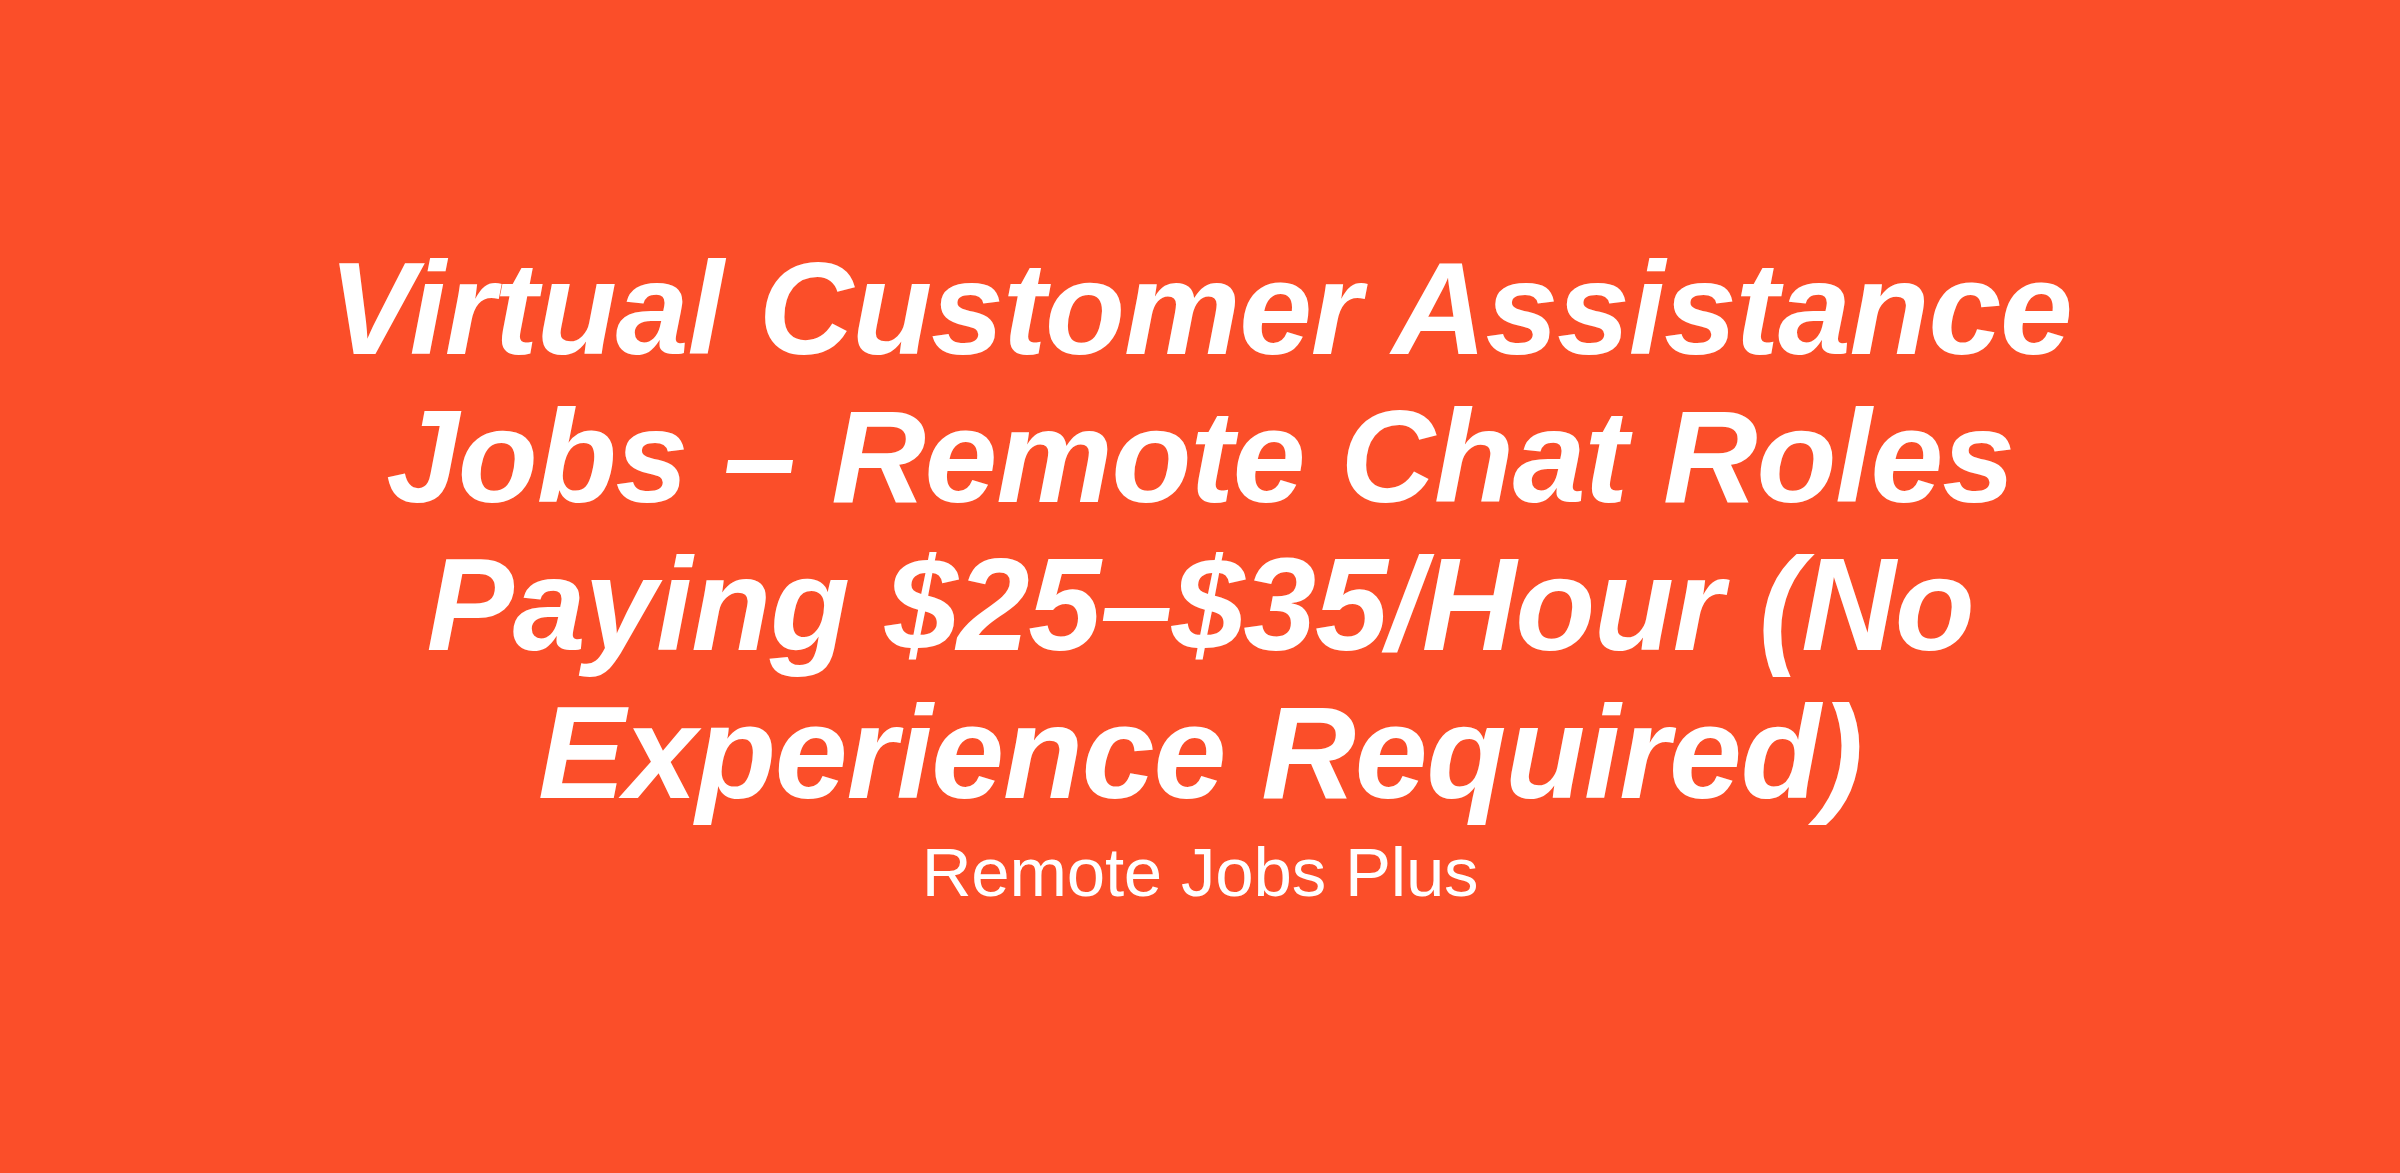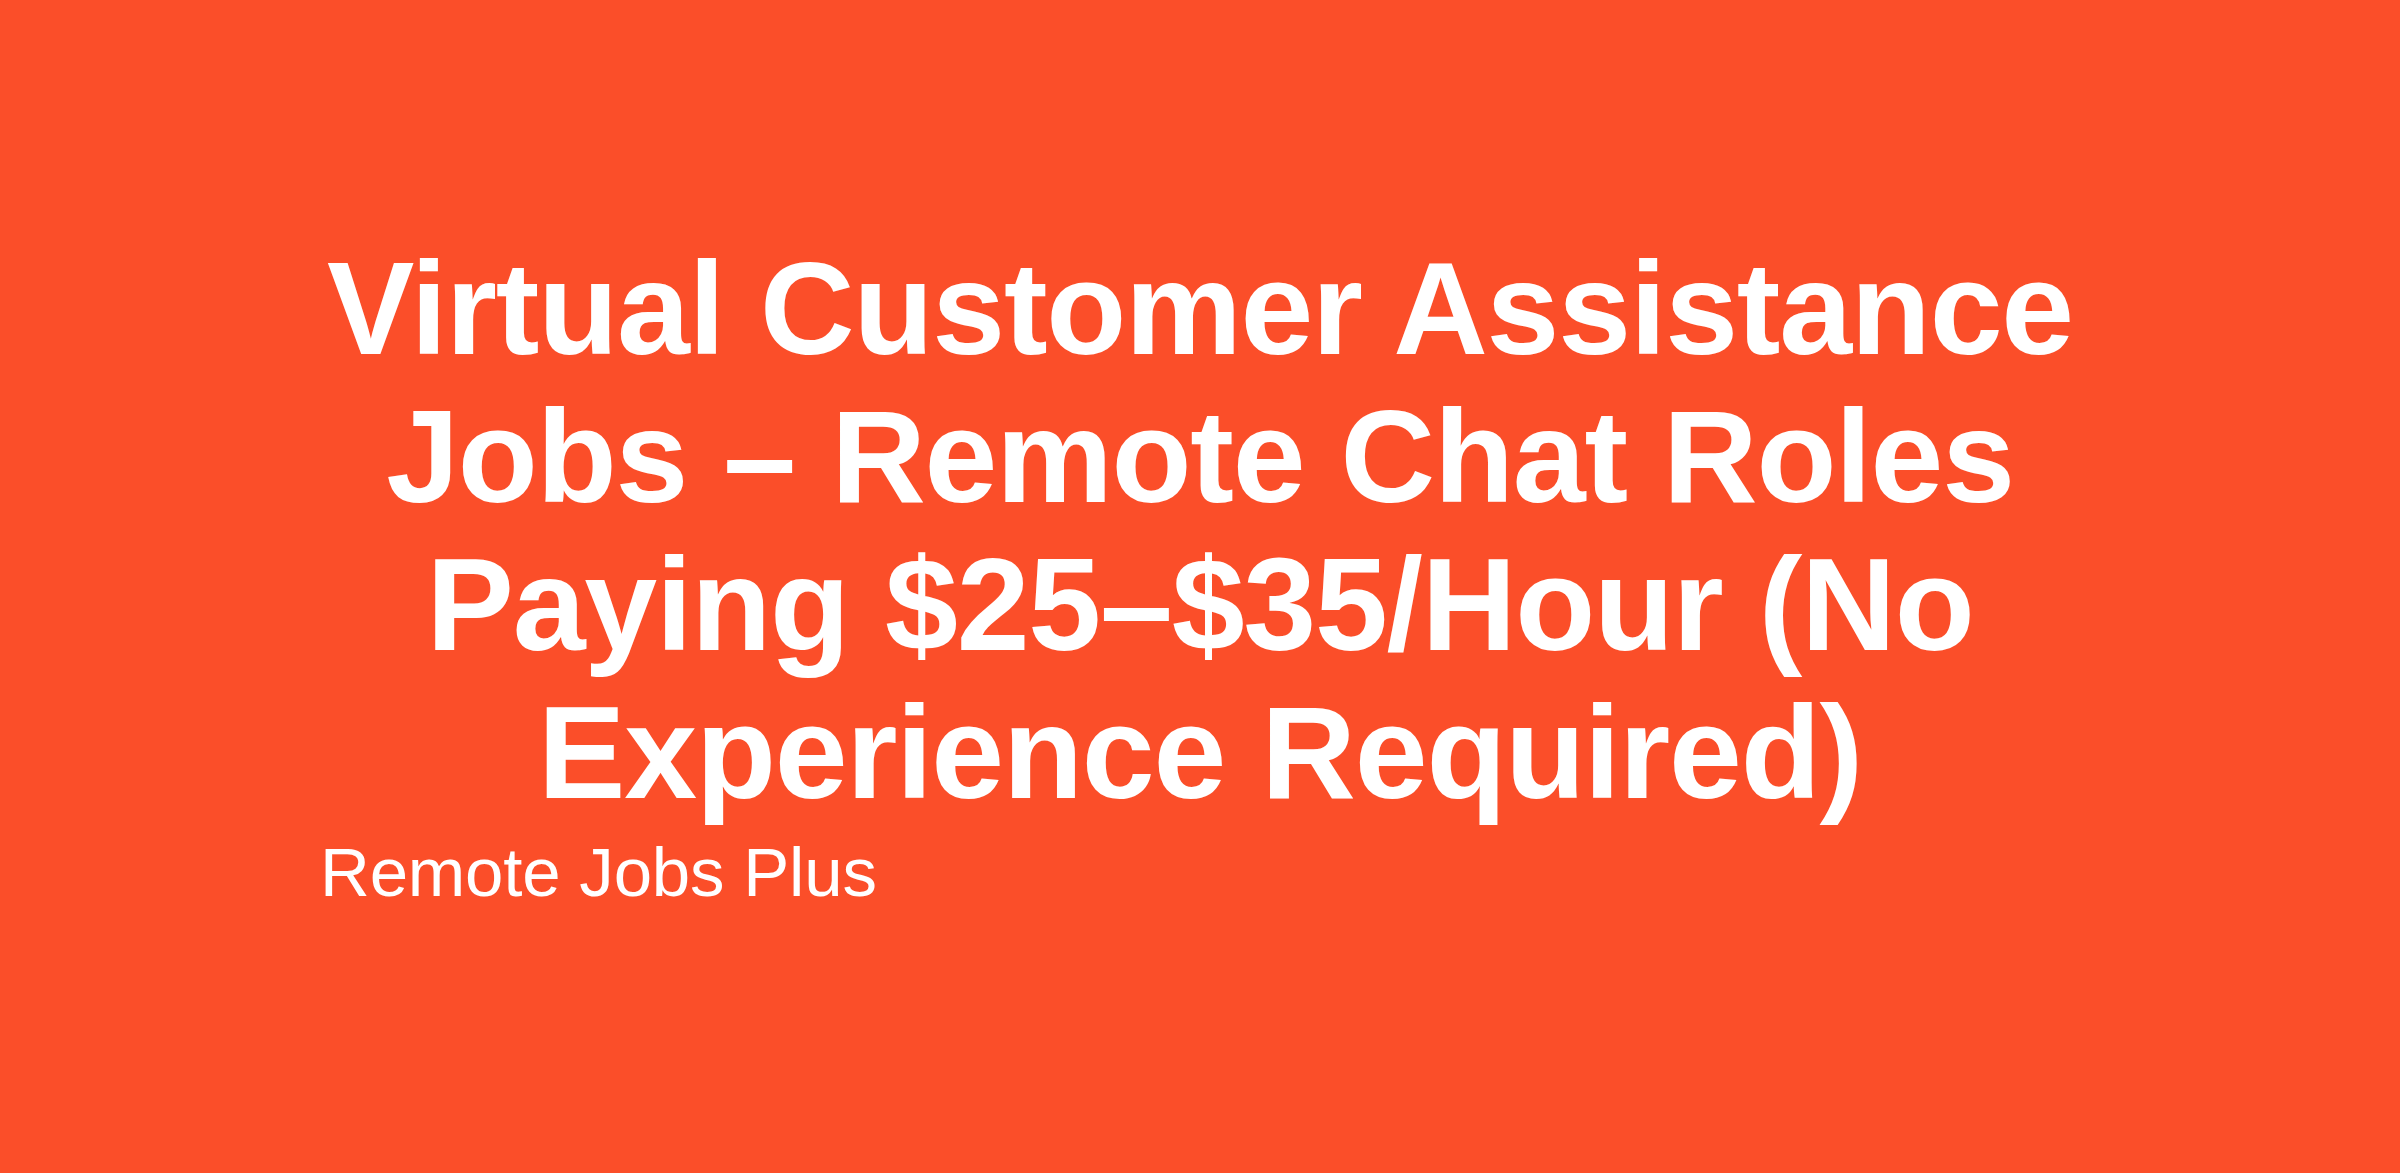--- a/index.html
+++ b/index.html
@@ -47,36 +47,36 @@
     line-height: 148px;
     letter-spacing: -1.2px;
     word-spacing: 1px;
     -webkit-font-smoothing: antialiased;
   }
 
   .subtitle {
     margin: 0;
     padding: 0;
     width: 100%;
-    text-align: left;
+    text-align: center;
     color: #FFFFFF;
     font-family: "Liberation Sans", "DejaVu Sans", sans-serif;
     font-size: 69px;
     font-weight: 400;
     line-height: 92px;
     letter-spacing: -0.2px;
     -webkit-font-smoothing: antialiased;
   }
 </style>
 </head>
 <body>
 
 <div id="share-card" style="background: rgb(251, 78, 41);">
 
   <div class="text-stack">
 
-    <h1 class="headline" style="color: rgb(255, 255, 255);">Virtual Customer Assistance Jobs – Remote Chat Roles Paying $25–$35/Hour (No Experience Required)</h1>
+    <h1 class="headline" style="color: rgb(255, 255, 255); font-style: italic;">Virtual Customer Assistance Jobs – Remote Chat Roles Paying $25–$35/Hour (No Experience Required)</h1>
 
     <p class="subtitle" style="color: rgb(255, 255, 255);">Remote Jobs Plus</p>
 
   </div>
 
 </div>
 
 </body></html>

